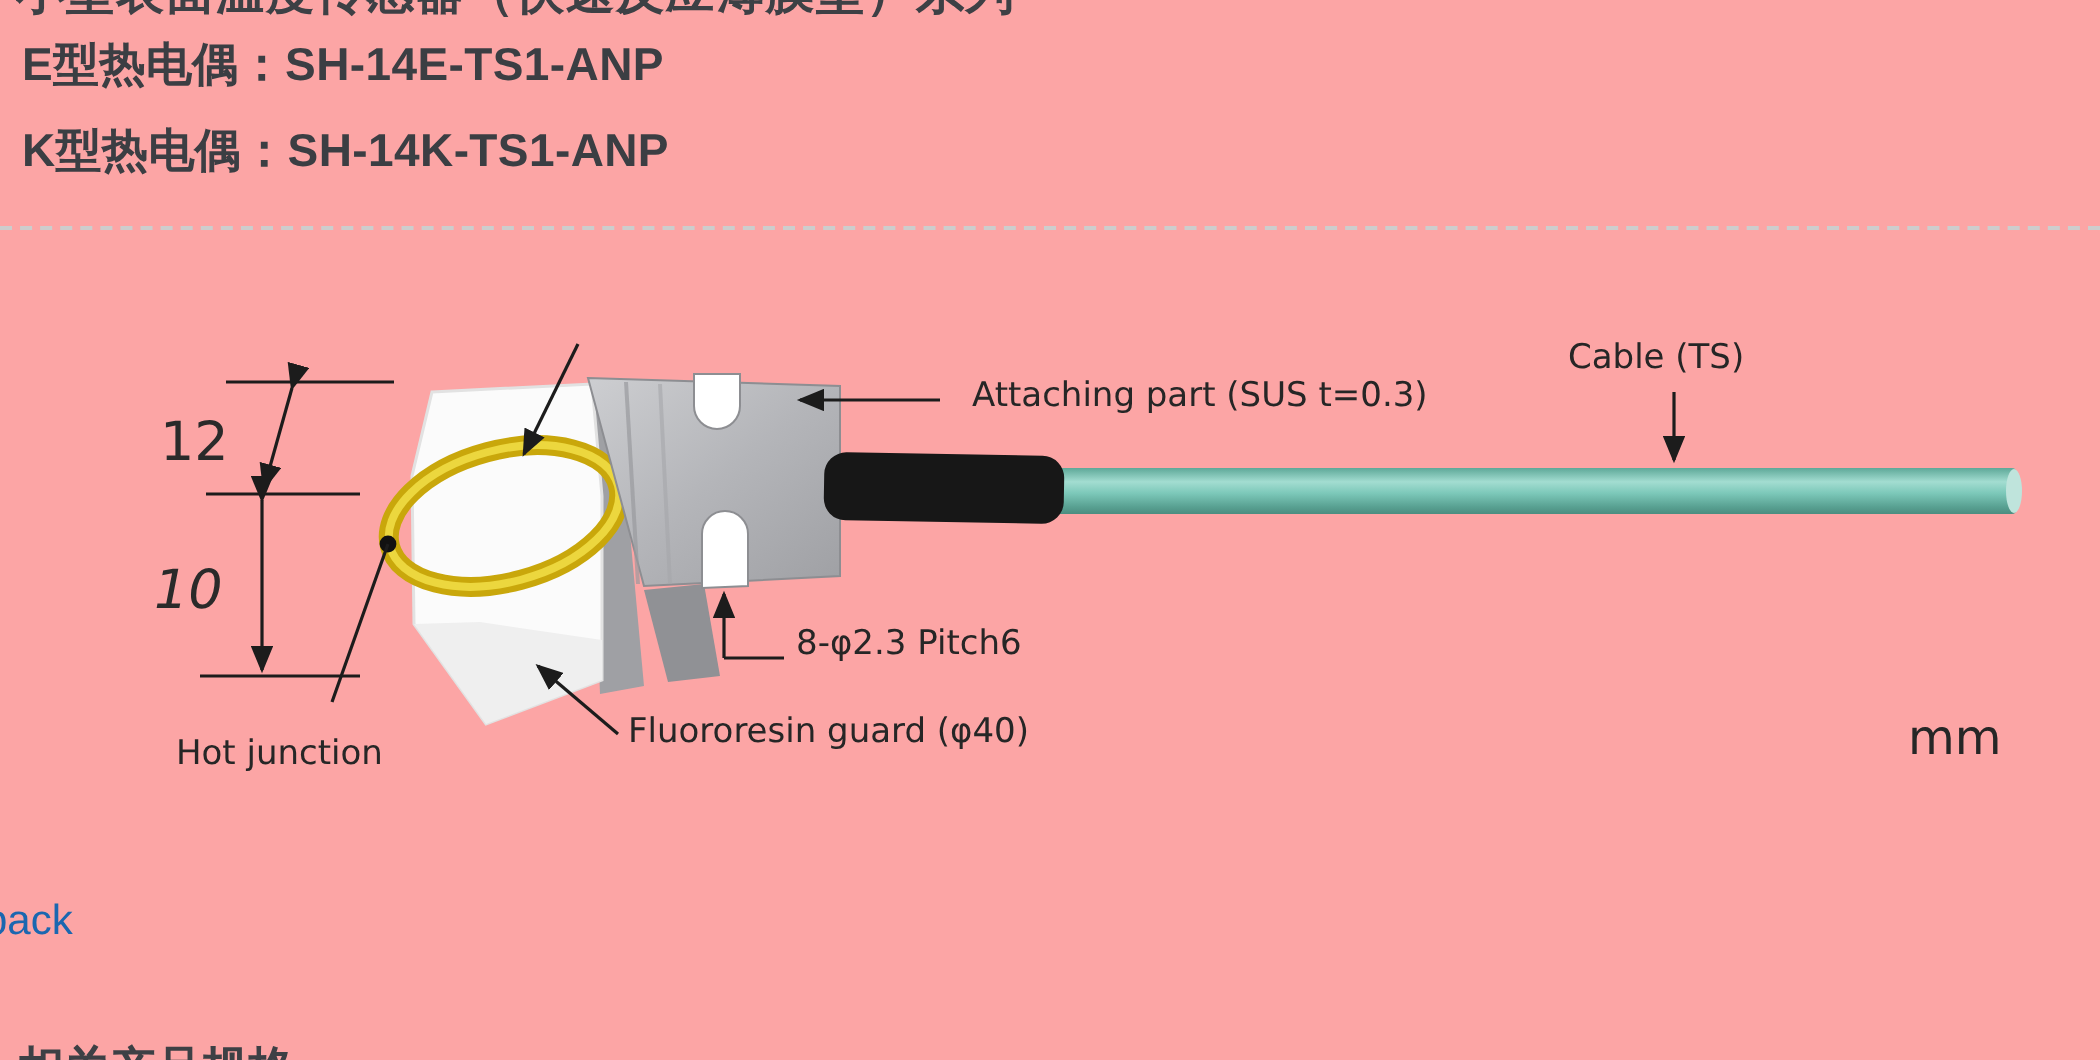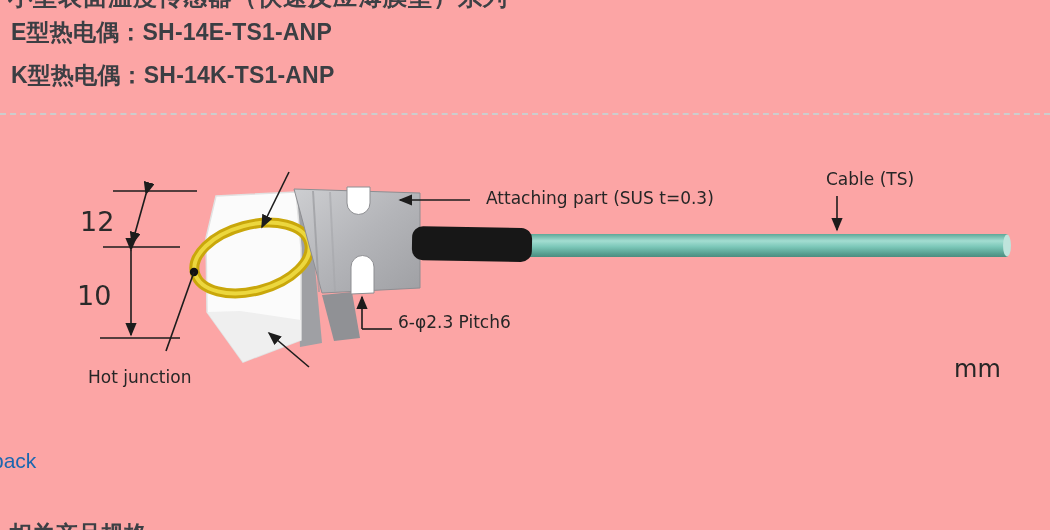--- a/index.html
+++ b/index.html
@@ -20,27 +20,27 @@
              border-top:2px dashed #cdcdcd; }
 
   #diagram { left:0; top:115px; width:1050px; height:300px; }
   #diagram svg { position:absolute; left:0; top:0; }
 
   .dlabel { position:absolute; font-family:"DejaVu Sans", sans-serif;
             font-size:17px; color:#262626; white-space:nowrap; line-height:1.15; }
   .dim { font-size:27px; color:#2a2a2a; }
   .lab-polyimide { left:231px; top:31px; }
   .lab-attaching { left:486px; top:74px; }
-  .lab-cable     { left:826px; top:55px; }
+  .lab-cable     { left:784px; top:55px; }
   .lab-pitch     { left:398px; top:198px; }
   .lab-hot       { left:88px;  top:253px; }
   .lab-guard     { left:314px; top:242px; }
   .lab-mm        { left:954px; top:241px; font-size:24px; }
   .lab-d12       { left:80px;  top:91px; }
-  .lab-d10       { left:77px;  top:165px; }
+  .lab-d10       { left:77px;  top:165px;font-style:italic; }
 
   .back-link { left:-8px; top:449px; font-size:21px; color:#1b67b0;
                cursor:pointer; text-decoration:none; }
 
   .trunc-bottom { left:9px; top:521px; height:9px; width:300px; overflow:hidden; }
   .trunc-bottom .inner { font-size:23px; font-weight:700; color:#3d4045;
                          line-height:26px; white-space:nowrap; }
 </style>
 </head>
 <body>
@@ -118,22 +118,23 @@
       <line x1="837" y1="81" x2="837" y2="115" stroke="#1c1c1c" stroke-width="1.6" marker-end="url(#ah)"></line>
 
       <line x1="362" y1="214" x2="362" y2="182" stroke="#1c1c1c" stroke-width="1.6" marker-end="url(#ah)"></line>
       <line x1="362" y1="214" x2="392" y2="214" stroke="#1c1c1c" stroke-width="1.6"></line>
 
       <line x1="309" y1="252" x2="269" y2="218" stroke="#1c1c1c" stroke-width="1.6" marker-end="url(#ah)"></line>
     </svg>
 
     <div class="dlabel lab-attaching">Attaching part (SUS t=0.3)</div>
     <div class="dlabel lab-cable">Cable (TS)</div>
-    <div class="dlabel lab-pitch">6-φ2.3 Pitch6</div>
+    <div class="dlabel lab-pitch">8-φ2.3 Pitch6</div>
     <div class="dlabel lab-hot">Hot junction</div>
+    <div class="dlabel lab-guard">Fluororesin guard (φ40)</div>
     <div class="dlabel lab-mm">mm</div>
     <div class="dlabel dim lab-d12">12</div>
     <div class="dlabel dim lab-d10">10</div>
   </div>
 
   <a class="abs back-link">back</a>
 
   <div class="abs trunc-bottom">
     <div class="inner">相关产品规格</div>
   </div>

